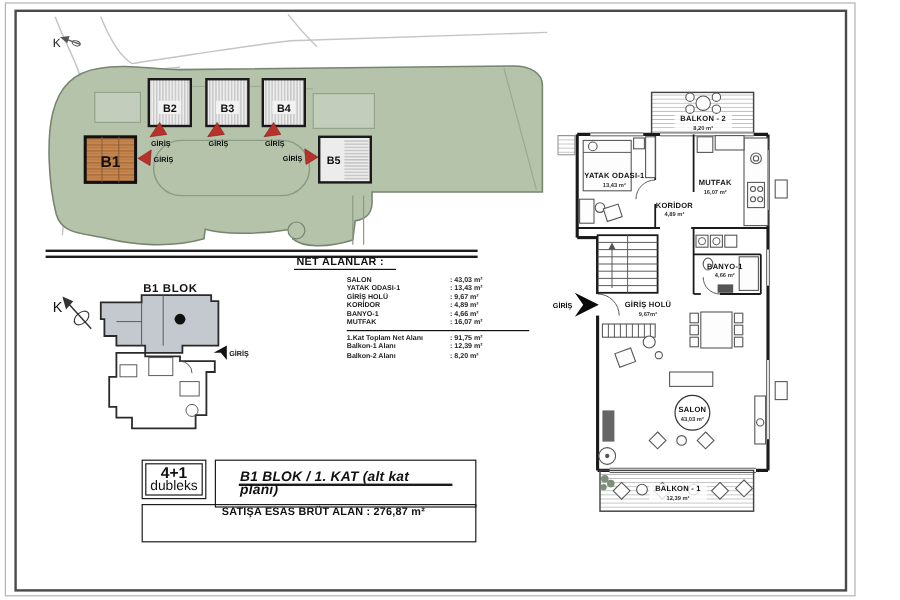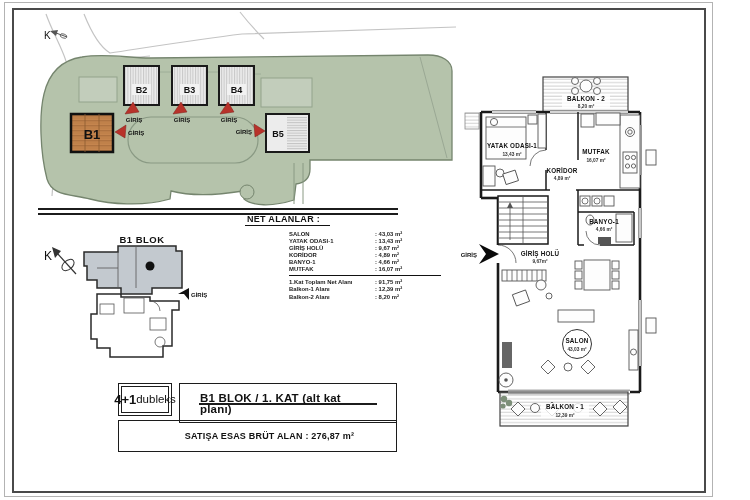--- a/index.html
+++ b/index.html
@@ -19,25 +19,25 @@
   .net-title{font-size:9px;font-weight:bold;letter-spacing:.3px;display:inline-block;
              border-bottom:1.5px solid #111;padding:0 10px 1px 2px;}
   .net-rows{margin:4px 0 0 44px;}
   .net-row{display:flex;align-items:center;height:7px;font-size:5.9px;font-weight:bold;color:#222;}
   .net-row .lbl{width:86px;}
   .net-row .val::before{content:":  ";}
   .net-totals{margin:3px 0 0 44px;border-top:1.6px solid #111;padding-top:2px;}
   .net-totals .net-row{height:7.5px;}
   
   .boxA{position:absolute;left:118px;top:383px;width:54px;height:33px;border:1.5px solid #1c1c1c;padding:2px;box-sizing:border-box;}
-  .boxB{position:absolute;left:179px;top:383px;width:218px;height:33px;border:1.5px solid #1c1c1c;padding:19px;box-sizing:border-box;}
+  .boxB{position:absolute;left:179px;top:383px;width:218px;height:33px;border:1.5px solid #1c1c1c;padding:19px;box-sizing:border-box;font-style:italic;}
   .boxC{position:absolute;left:118px;top:420px;width:279px;height:32px;border:1.2px solid #1c1c1c;box-sizing:border-box;
-        display:flex;align-items:center;justify-content:center;font-size:9px;font-weight:bold;letter-spacing:.2px;padding-left:24px;}
+        display:flex;justify-content:center;font-size:9px;font-weight:bold;letter-spacing:.2px;padding-left:24px;}
   .box-in{width:100%;height:100%;border:1px solid #1c1c1c;box-sizing:border-box;
-          display:flex;flex-direction:row;align-items:center;justify-content:center;line-height:1;}
+          display:flex;flex-direction:column;align-items:center;justify-content:center;line-height:1;}
   .boxA .l1{font-size:13px;font-weight:bold;}
   .boxA .l2{font-size:11.5px;font-weight:normal;}
   .boxB .box-in{font-size:11.5px;font-weight:bold;letter-spacing:.2px;}
   text{fill:#111;}
   .rname{font-size:6.3px;font-weight:bold;letter-spacing:.2px;}
   .rarea{font-size:4.8px;font-weight:bold;fill:#333;}
   .blk-lbl{font-size:9px;font-weight:bold;}
   .gir{font-size:6px;font-weight:bold;}
   .thin{stroke:#555;stroke-width:0.8;fill:none;}
   .furn{stroke:#555;stroke-width:0.9;fill:#fdfdfd;}

